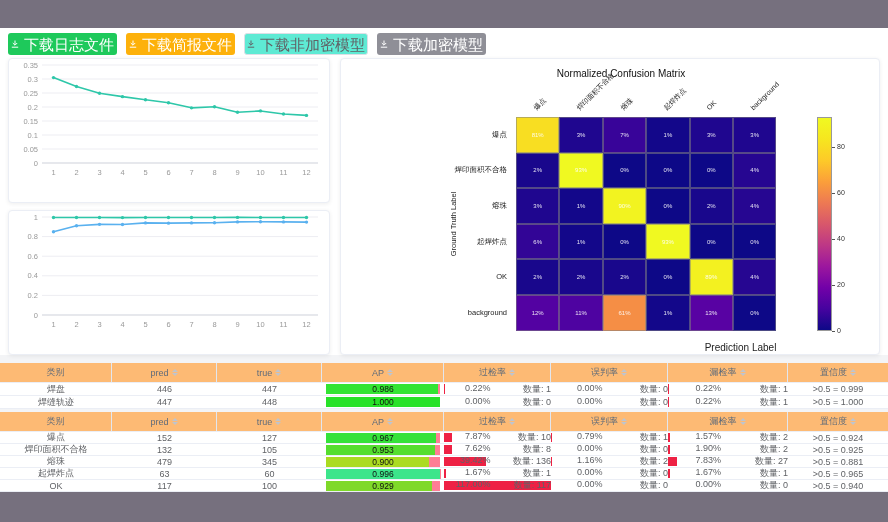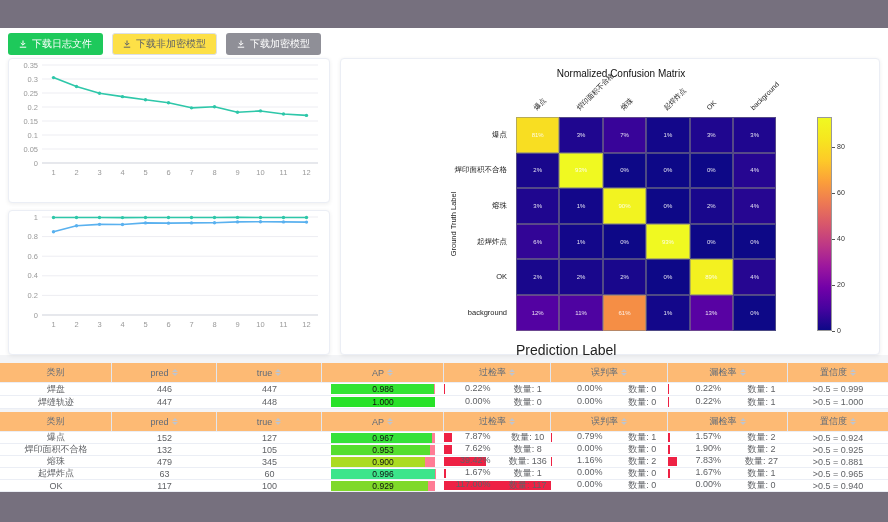--- a/index.html
+++ b/index.html
@@ -4,25 +4,25 @@
 <style>
   html,body{margin:0;padding:0}
   body{width:888px;height:522px;position:relative;overflow:hidden;background:#ffffff;
        font-family:"Liberation Sans","DejaVu Sans",sans-serif;-webkit-font-smoothing:antialiased}
   .band{position:absolute;left:0;width:888px;background:#76707e}
   .band.top{top:0;height:28px}
   .band.bottom{top:492px;height:30px}
   .strip{position:absolute;left:0;top:355px;width:888px;height:137px;background:#f3f4f6}
 
   .toolbar{position:absolute;left:8px;top:33px;display:flex;gap:9px}
-  .btn{display:inline-flex;align-items:center;gap:5px;height:22px;padding:0 10px;border-radius:3px;
-       border:1px solid transparent;font-size:10px;font-family:inherit;cursor:pointer;line-height:1}
+  .btn{display:inline-flex;align-items:center;gap:5px;height:22px;padding:0 2px;border-radius:3px;
+       border:1px solid transparent;font-size:15px;font-family:inherit;cursor:pointer;line-height:1}
   .btn.success{background:#1ec95b;color:#fff}
   .btn.warning{background:#fdb10b;color:#fff}
-  .btn.plain{background:#fde047;color:#606266;border-color:#dcdfe6}
+  .btn.plain{background:#5eead4;color:#606266;border-color:#dcdfe6}
   .btn.dark{background:#8f8f97;color:#fff}
 
   .card{position:absolute;background:#fff;border:1px solid #ebeef5;border-radius:4px;
         box-shadow:0 1px 4px rgba(0,0,0,.07);box-sizing:border-box}
   #card-loss{left:8px;top:58px;width:322px;height:145px}
   #card-map{left:8px;top:210px;width:322px;height:145px}
   #card-matrix{left:340px;top:58px;width:540px;height:297px}
 
   .legend{display:flex;justify-content:center;align-items:center;gap:16px;height:18px;padding-top:3px}
   .legend-item{display:flex;align-items:center;gap:4px;font-size:8.5px;color:#333}
@@ -34,61 +34,67 @@
 
   .mtitle{position:absolute;top:9px;left:30px;right:8px;text-align:center;font-size:10px;
           font-weight:normal;color:#111}
   #matrix-figure{position:absolute;inset:0}
   .hm-cell{position:absolute;display:flex;align-items:center;justify-content:center;
            font-size:6px;color:rgba(255,255,255,.88);box-sizing:border-box;
            border:0.5px solid rgba(130,130,130,.55)}
   .hm-collabel{position:absolute;white-space:nowrap;font-size:7px;color:#222;
                transform:rotate(-45deg);transform-origin:left bottom;line-height:8px}
   .hm-rowlabel{position:absolute;font-size:7.5px;color:#222;text-align:right;line-height:8px}
-  .hm-xlabel{position:absolute;font-size:14px;color:#222;text-align:left}
+  .hm-xlabel{position:absolute;font-size:10px;color:#222;text-align:right}
   .hm-ylabel{position:absolute;font-size:7.5px;color:#222;white-space:nowrap}
   .hm-cbar{position:absolute;box-sizing:border-box;border:0.5px solid #999}
   .hm-cbtick{position:absolute;font-size:7px;color:#333;line-height:7px}
   .hm-cbtickmark{position:absolute;width:3px;height:1px;background:#555}
 
   .tbl{position:absolute;left:0;width:888px;background:#fff;font-size:9px;color:#606266}
   #table-1{top:363px}
   #table-2{top:412px}
   .trow{display:grid;grid-template-columns:112px 105px 105px 122px 107px 117px 120px auto;
         border-bottom:1px solid #ebeef5;box-sizing:border-box}
   .trow.head{background:#fdba74;height:20px;color:#5f6b7a}
   .cell{display:flex;align-items:center;justify-content:center;position:relative;overflow:hidden;gap:3px}
   .trow.head .cell{border-right:1px solid #e2e6ee}
   .trow.head .cell:last-child{border-right:none}
   .sort{display:inline-flex;flex-direction:column;gap:1px}
   .sort i{display:block;width:0;height:0;border-left:3px solid transparent;border-right:3px solid transparent}
   .sort .up{border-bottom:3.5px solid #c0c4cc}
   .sort .down{border-top:3.5px solid #c0c4cc}
-  .ap-wrap{position:relative;width:104px;height:10px;display:flex}
+  .ap-wrap{position:relative;width:114px;height:10px;display:flex}
   .ap-green{height:100%}
   .ap-red{height:100%;background:#ff7d95}
   .ap-text{position:absolute;inset:0;display:flex;align-items:center;justify-content:center;
            color:#101010;font-size:8.5px}
   .pct-bar{position:absolute;left:0;top:1px;bottom:1px;background:#ee2144}
   .pct-txt{position:relative;display:grid;grid-template-columns:1fr 1fr;width:100%}
   .pct-txt .p{text-align:right;padding-right:7px}
-  .pct-txt .c{text-align:center;padding-left:7px}
+  .pct-txt .c{text-align:right;padding-left:7px}
 </style>
 </head>
 <body>
 
 <div class="band top"></div>
 <div class="strip"></div>
 
 <div class="toolbar" id="toolbar">
     <button class="btn success">
       <svg width="8" height="8" viewBox="0 0 8 8">
         <path d="M4 0.5 V4.6 M1.8 3 L4 5.2 L6.2 3 M0.8 7.2 H7.2" stroke="#ffffff" stroke-width="1" fill="none"></path>
       </svg>
       <span>下载日志文件</span>
+    </button>
+    <button class="btn warning">
+      <svg width="8" height="8" viewBox="0 0 8 8">
+        <path d="M4 0.5 V4.6 M1.8 3 L4 5.2 L6.2 3 M0.8 7.2 H7.2" stroke="#ffffff" stroke-width="1" fill="none"></path>
+      </svg>
+      <span>下载简报文件</span>
     </button>
     <button class="btn plain">
       <svg width="8" height="8" viewBox="0 0 8 8">
         <path d="M4 0.5 V4.6 M1.8 3 L4 5.2 L6.2 3 M0.8 7.2 H7.2" stroke="#606266" stroke-width="1" fill="none"></path>
       </svg>
       <span>下载非加密模型</span>
     </button>
     <button class="btn dark">
       <svg width="8" height="8" viewBox="0 0 8 8">
         <path d="M4 0.5 V4.6 M1.8 3 L4 5.2 L6.2 3 M0.8 7.2 H7.2" stroke="#ffffff" stroke-width="1" fill="none"></path>

